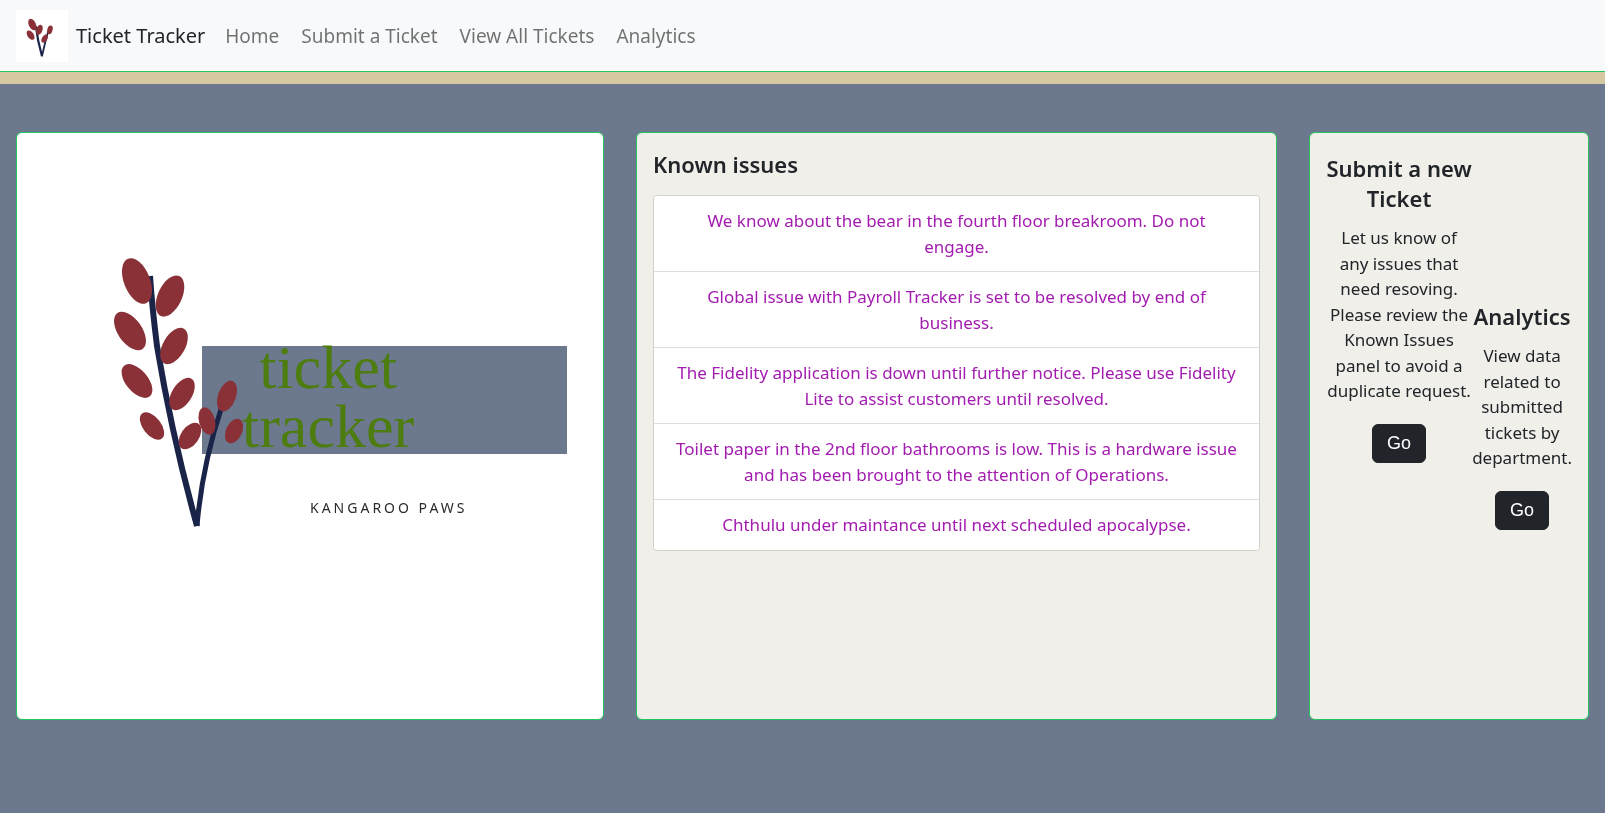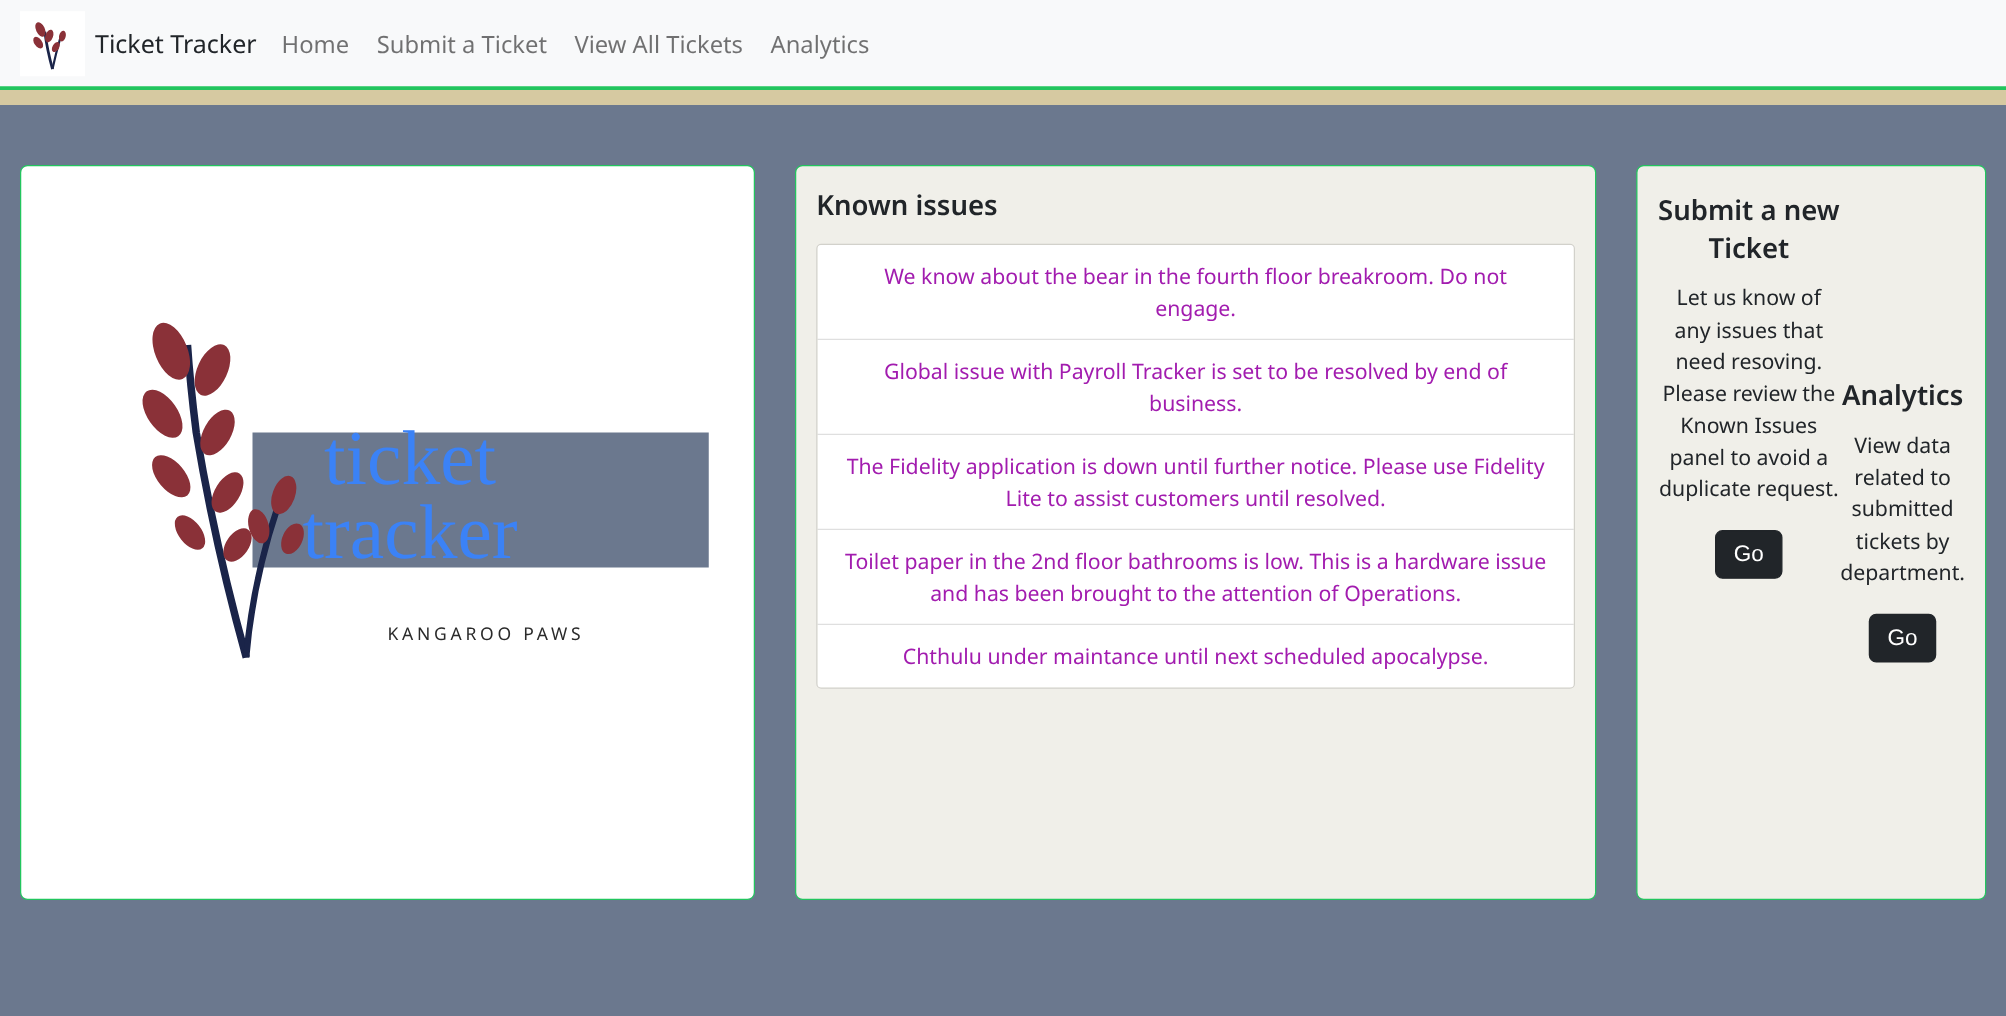--- a/index.html
+++ b/index.html
@@ -7,21 +7,21 @@
       padding: 0;
       box-sizing: border-box;
     }
     body {
       font-family: system-ui, -apple-system, "Segoe UI", Roboto, sans-serif;
       background: #6b788e;
       color: #212529;
     }
     .navbar {
       background: #f8f9fa;
-      border-bottom: 3px solid #22c55e;
+      border-bottom: 1px solid #22c55e;
       padding: 8px 16px;
       display: flex;
       align-items: center;
       gap: 8px;
       height: 72px;
     }
     .navbar-logo {
       width: 52px;
       height: 52px;
       background: #fff;
@@ -88,21 +88,21 @@
       z-index: 1;
     }
     .logo-text-main {
       position: absolute;
       left: 170px;
       top: 62px;
       z-index: 2;
       font-family: Georgia, 'Times New Roman', serif;
       font-size: 62px;
       line-height: 0.95;
-      color: #3b82f6;
+      color: #4d7c0f;
       text-align: center;
     }
     .logo-subtext {
       position: absolute;
       left: 205px;
       top: 222px;
       z-index: 2;
       font-size: 14px;
       letter-spacing: 3px;
       color: #2a2a2a;

